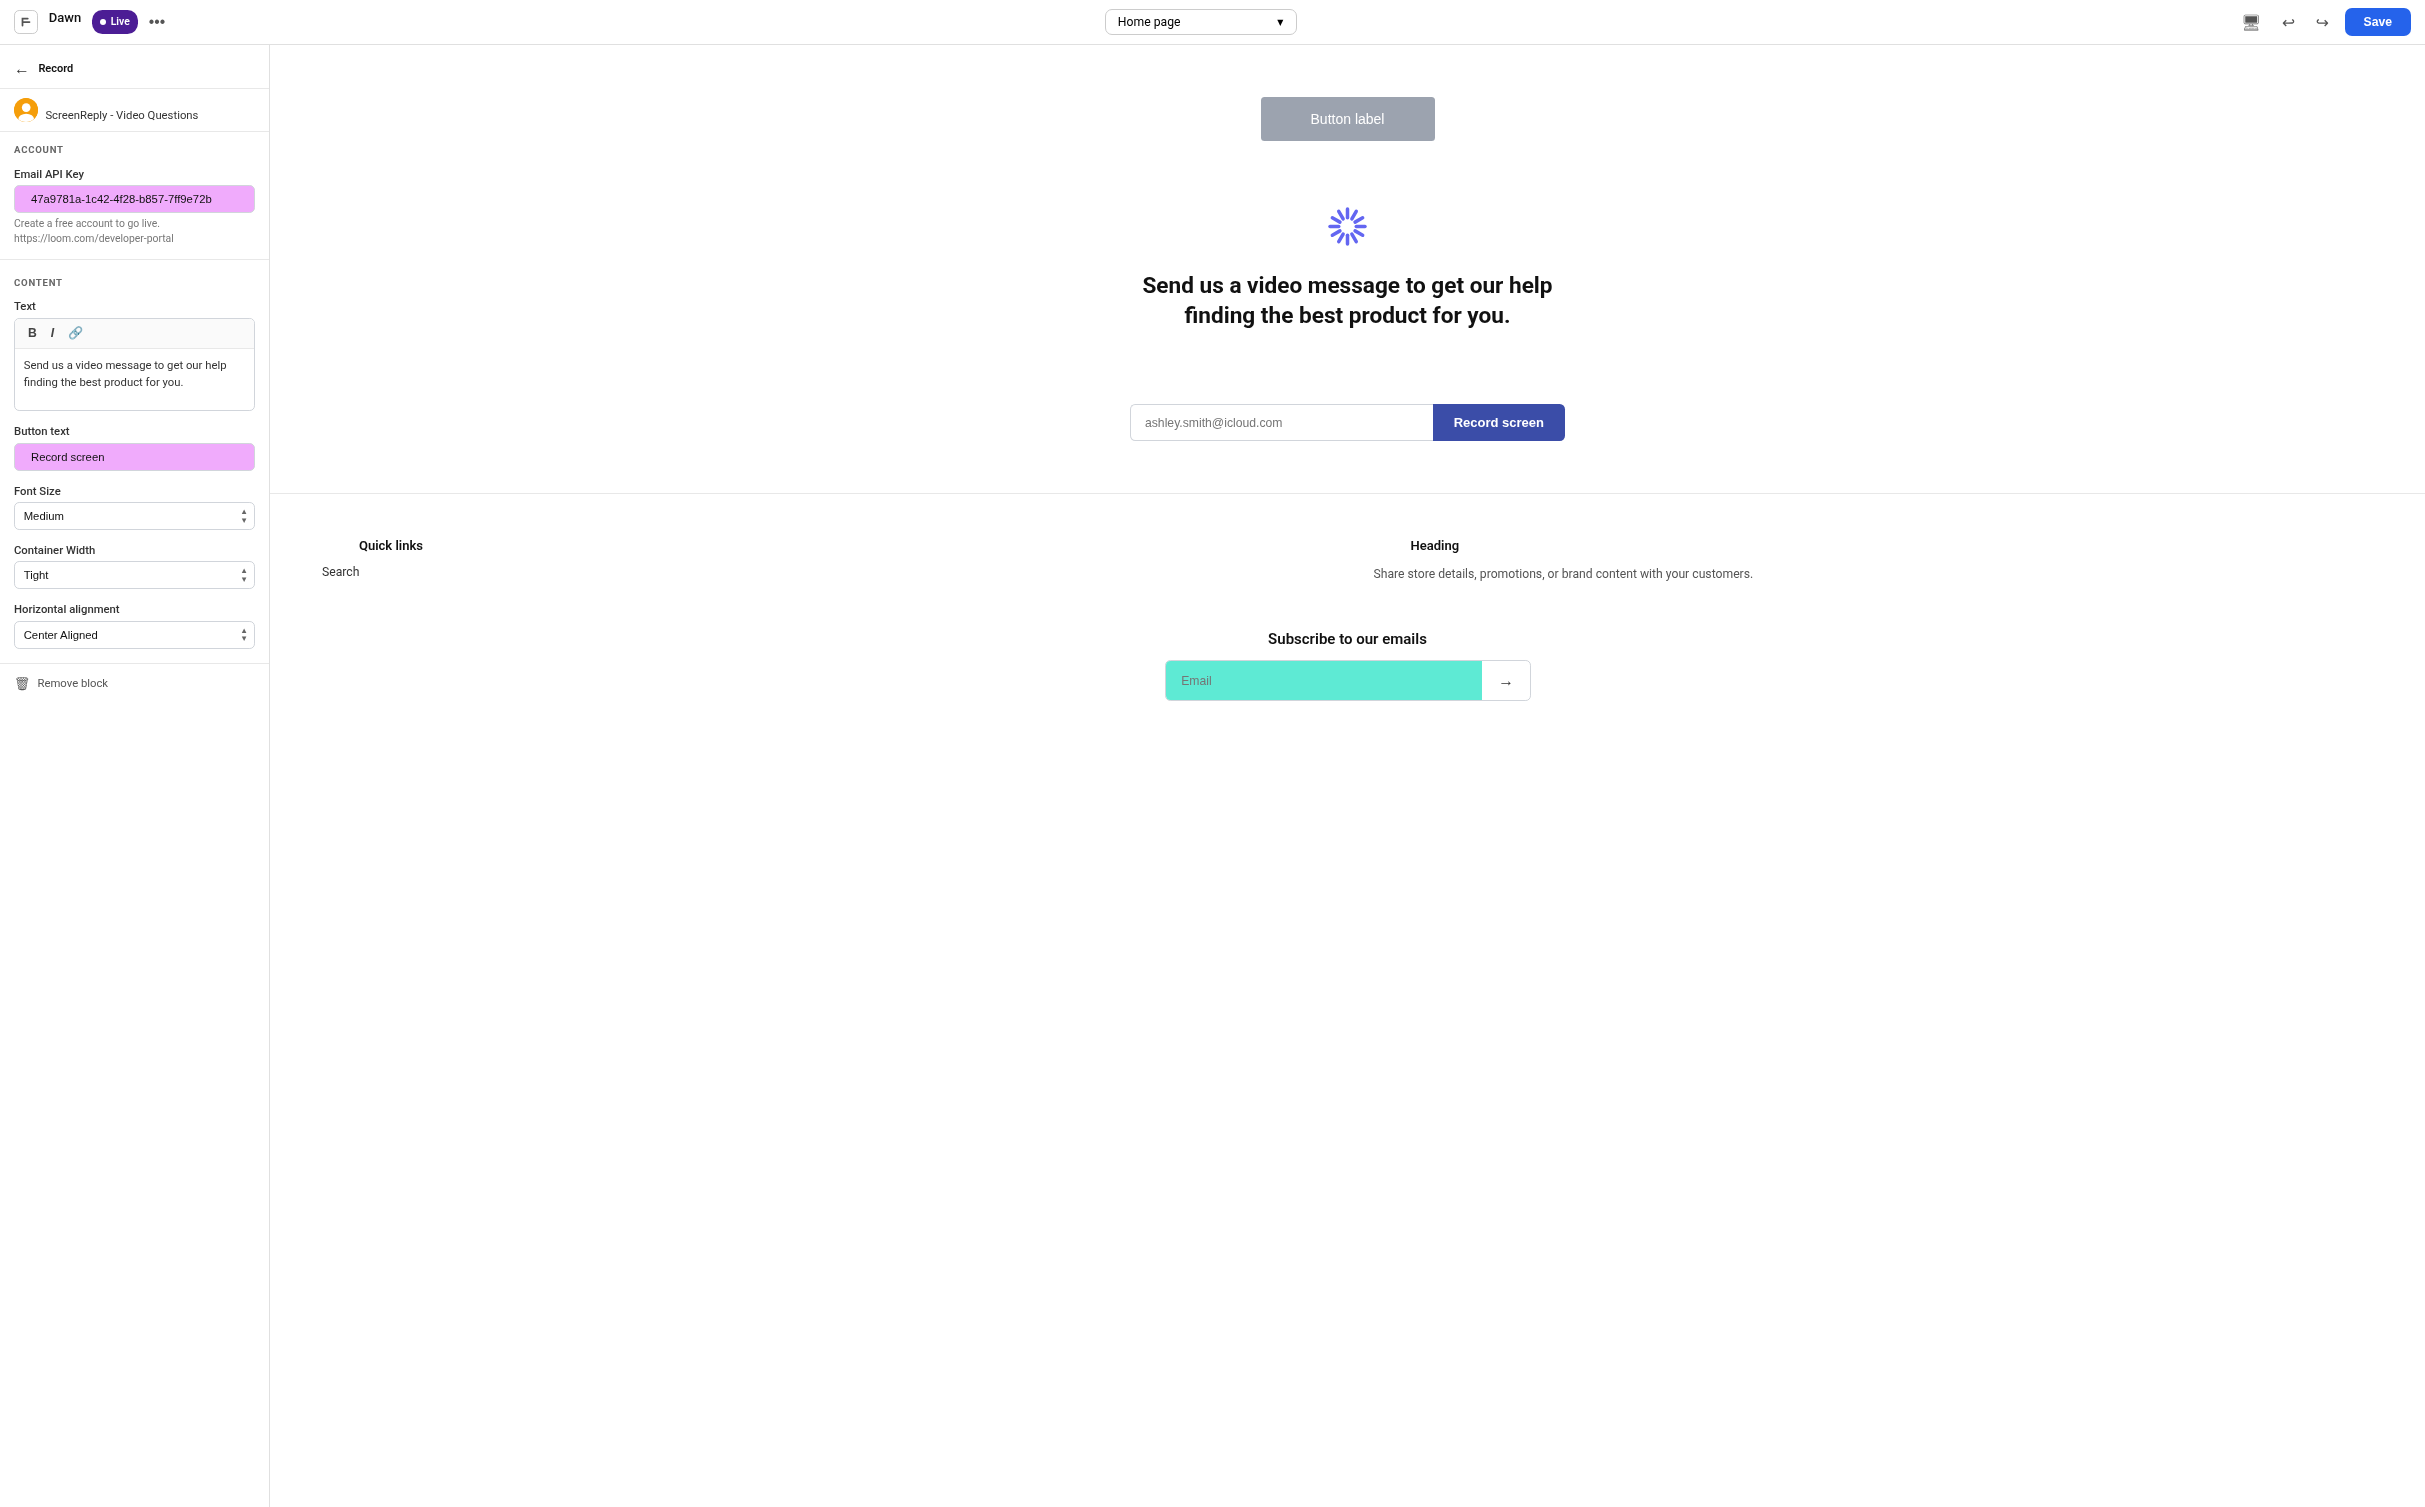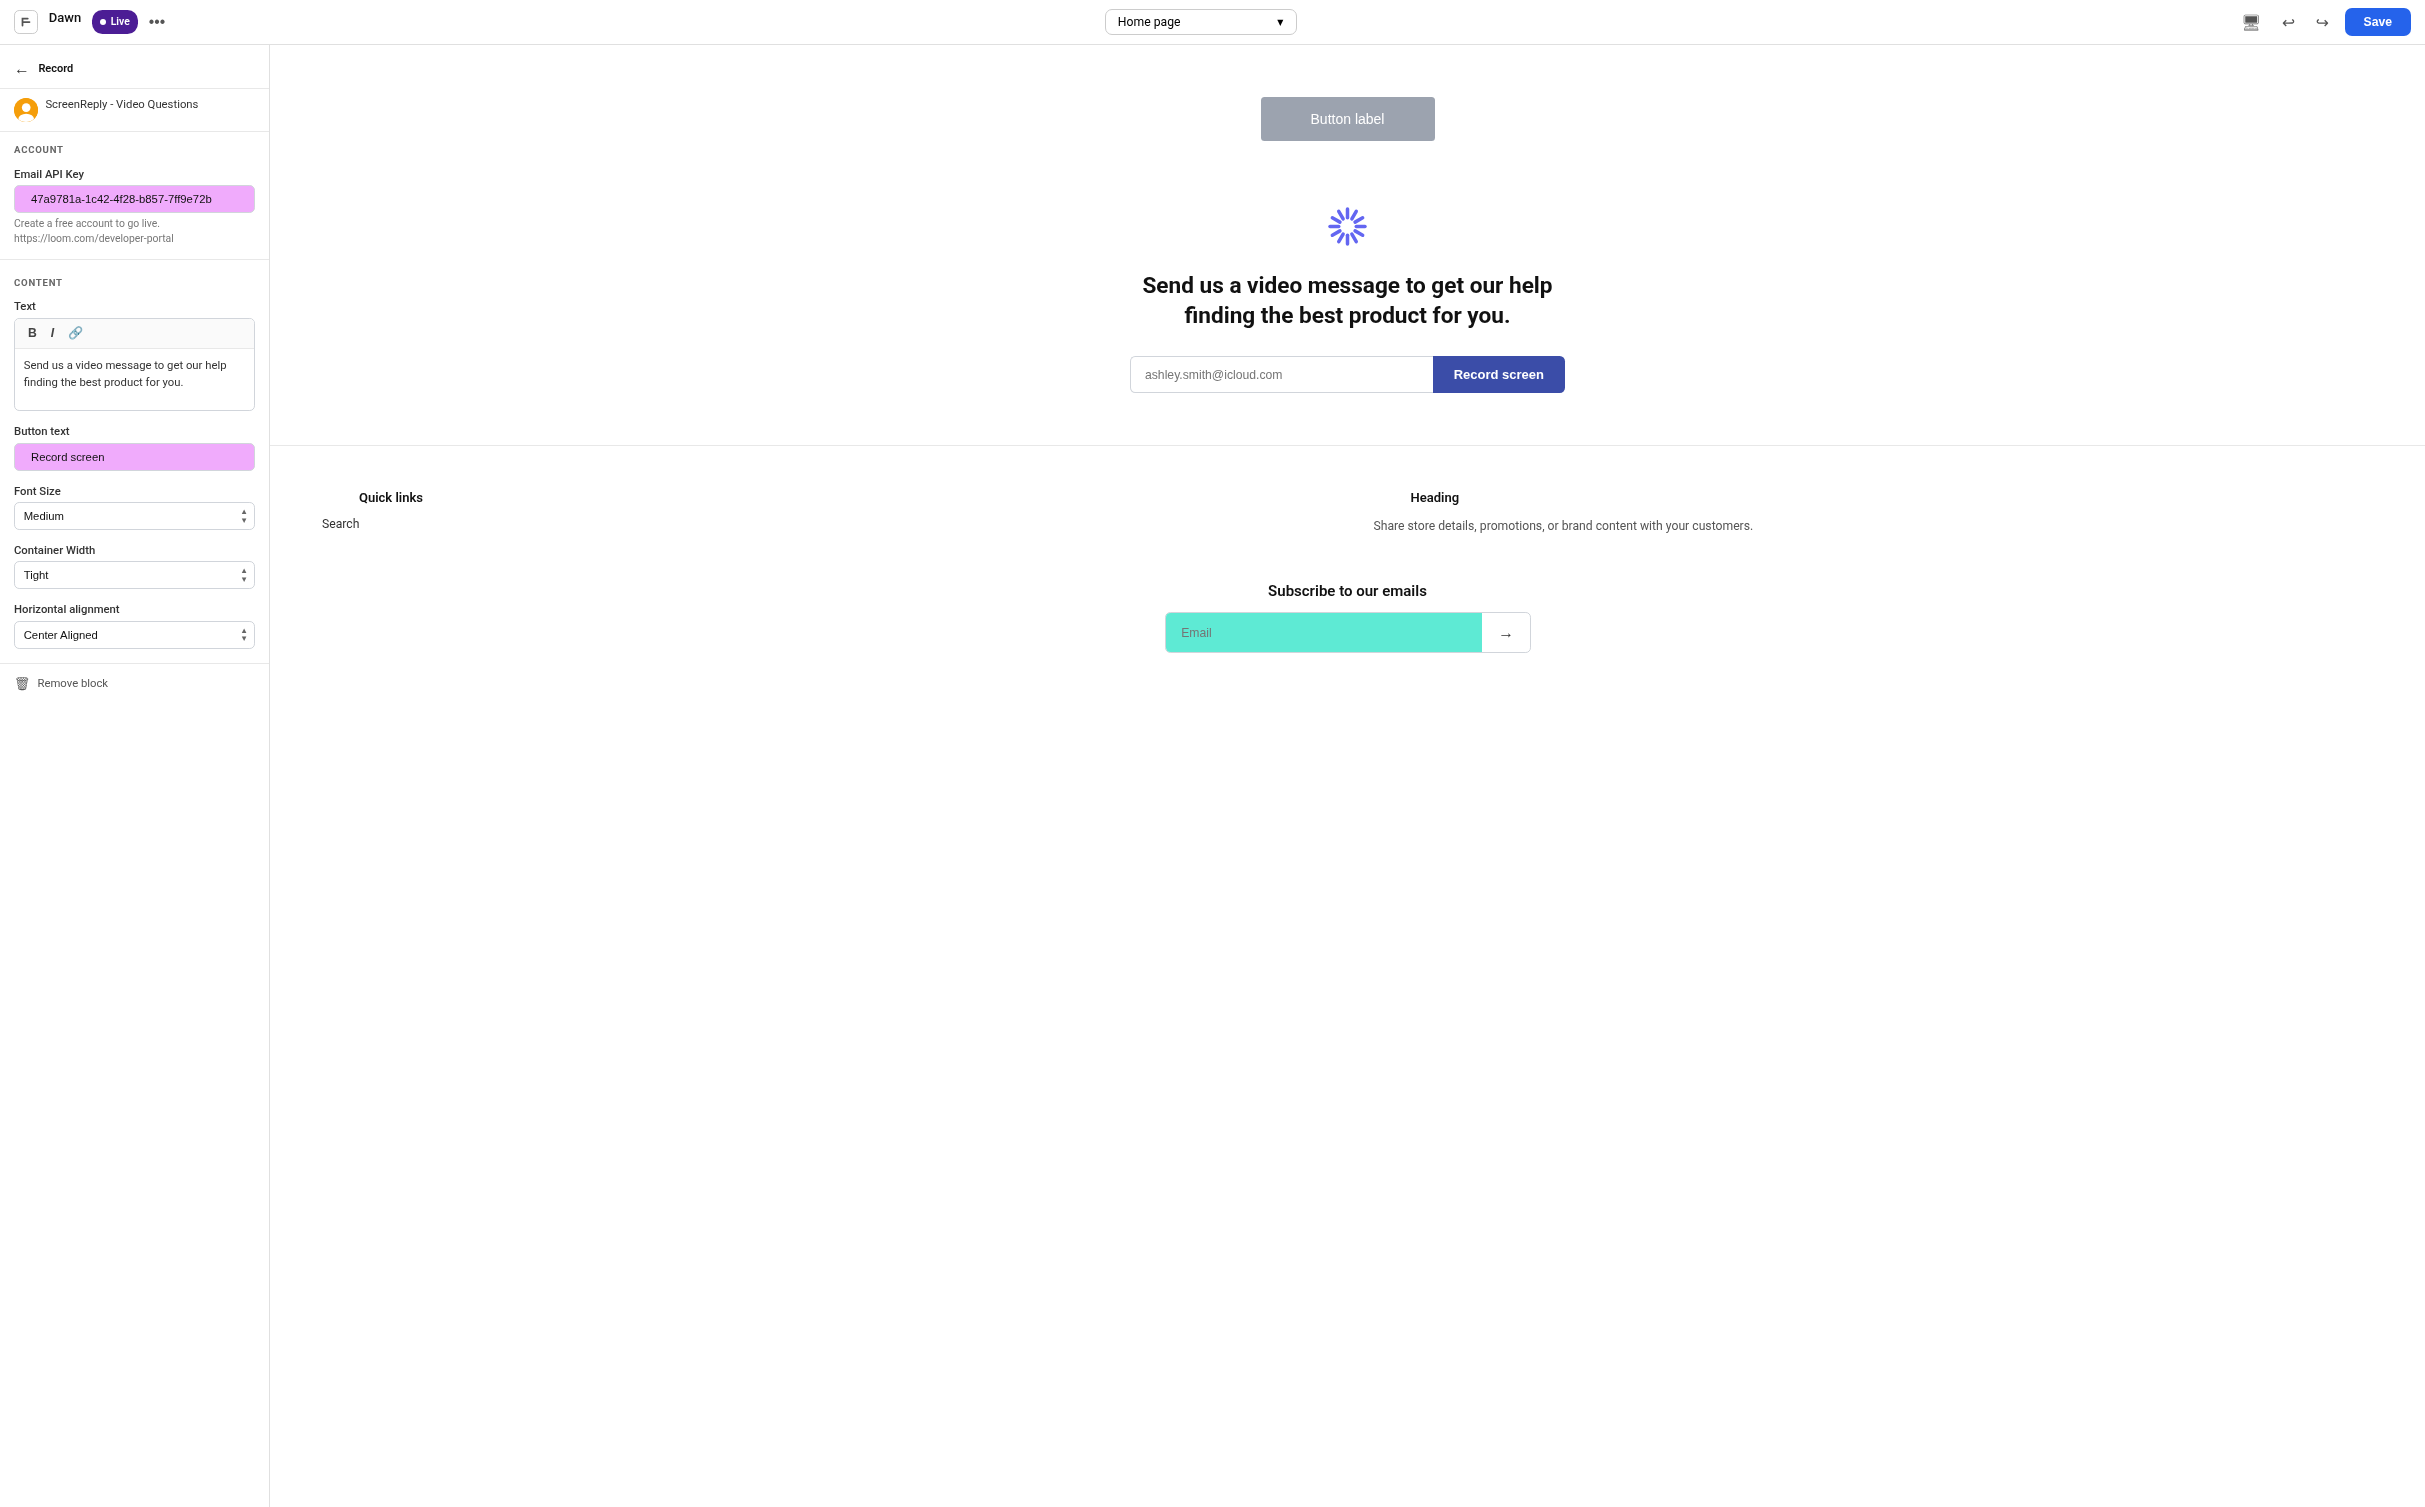--- a/index.html
+++ b/index.html
@@ -38,21 +38,21 @@
     .sidebar {
       width: 270px; min-width: 270px; background: #fff; border-right: 0.9px solid #e0e0e0;
       overflow-y: auto; padding: 0;
     }
     .sidebar-header {
       display: flex; align-items: center; gap: 8.7px; padding: 14px 14px 10.4px;
       border-bottom: 0.9px solid #e8e8e8;
     }
     .back-arrow { font-size: 15.7px; cursor: pointer; color: #333; }
     .sidebar-title { font-size: 11px; font-weight: 600; color: #111; }
-    .user-row { display: flex; align-items: flex-start; gap: 7px; padding: 8.7px 14px; border-bottom: 0.9px solid #e8e8e8; }
+    .user-row { display: flex; align-items: flex-end; gap: 7px; padding: 8.7px 14px; border-bottom: 0.9px solid #e8e8e8; }
     .avatar { width: 24.4px; height: 24.4px; border-radius: 50%; background: #f59e0b; display: flex; align-items: center; justify-content: center; font-size: 11.3px; overflow: hidden; }
     .user-name { font-size: 11.3px; color: #333; }
 
     .section-label {
       font-size: 9.6px; font-weight: 700; color: #666; letter-spacing: 0.08em;
       padding: 12.2px 14px 5.2px; text-transform: uppercase;
     }
     .field-group { padding: 7px 14px; }
     .field-label { font-size: 11.3px; color: #333; margin-bottom: 4.4px; font-weight: 500; }
     .field-input {
@@ -104,21 +104,21 @@
       cursor: pointer; min-width: 174px;
     }
 
     
     .record-section {
       display: flex; flex-direction: column; align-items: center;
       padding: 26px 35px 52px; border-bottom: 0.9px solid #e8e8e8;
     }
     .loom-icon { margin-bottom: 17.4px; }
     .record-heading { font-size: 22.6px; font-weight: 700; color: #111; text-align: center; line-height: 1.3; max-width: 418px; margin-bottom: 26px; }
-    .record-form { display: flex; gap: 0; width: 100%; max-width: 435px; }
+    .record-form { display: flex; gap: 0; width: 100%; max-width: 435px; margin-top: 48px; }
     .email-input-preview {
       flex: 1; border: 0.9px solid #d1d5db; border-right: none;
       border-radius: 5.2px 0 0 5.2px; padding: 10.4px 14px; font-size: 12.2px; color: #666;
       background: #fff; outline: none;
     }
     .record-btn {
       background: #3b4da8; color: #fff; border: none;
       border-radius: 0 5.2px 5.2px 0; padding: 10.4px 21px; font-size: 13px; font-weight: 600;
       cursor: pointer; white-space: nowrap;
     }

